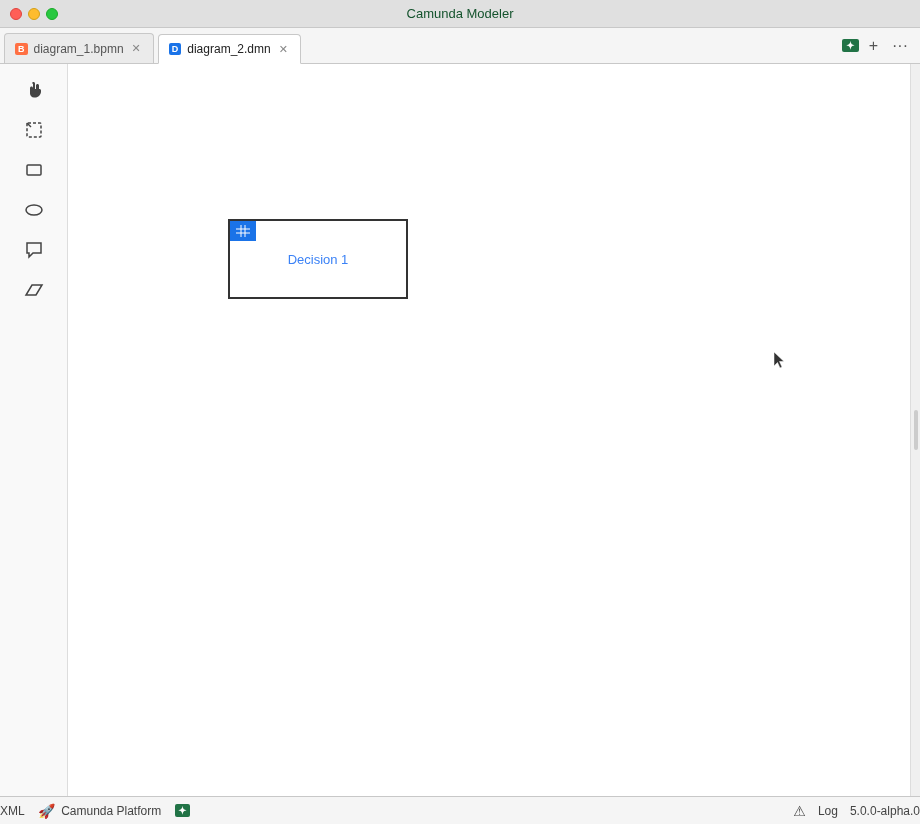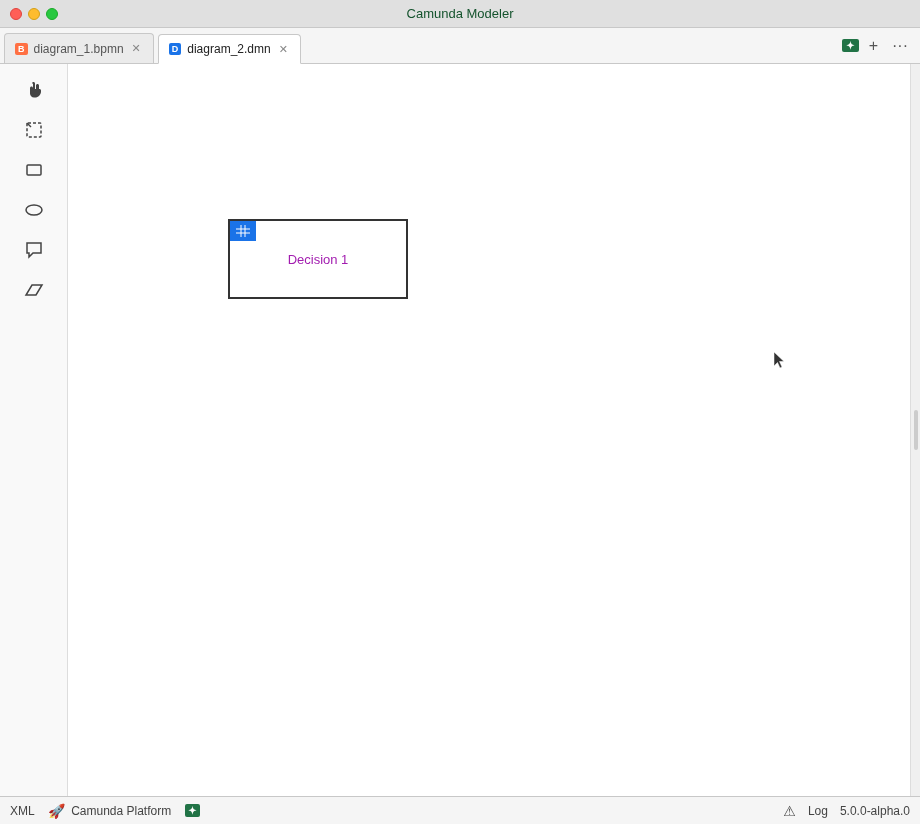--- a/index.html
+++ b/index.html
@@ -186,41 +186,41 @@
       align-items: center;
       justify-content: center;
     }
     .decision-label {
       width: 100%;
       height: 100%;
       display: flex;
       align-items: center;
       justify-content: center;
       font-size: 13px;
-      color: #a21caf;
+      color: #3b82f6;
     }
 
     
     .cursor-indicator {
       position: absolute;
       left: 706px;
       top: 288px;
       width: 12px;
       height: 18px;
       pointer-events: none;
     }
 
     
     .statusbar {
       height: 28px;
       background: #f5f5f5;
       border-top: 1px solid #c8c8c8;
       display: flex;
       align-items: center;
-      padding: 0 10px;
+      padding: 0 0;
       gap: 16px;
       font-size: 12px;
       color: #444;
       flex-shrink: 0;
     }
     .statusbar-left {
       display: flex;
       align-items: center;
       gap: 14px;
     }

